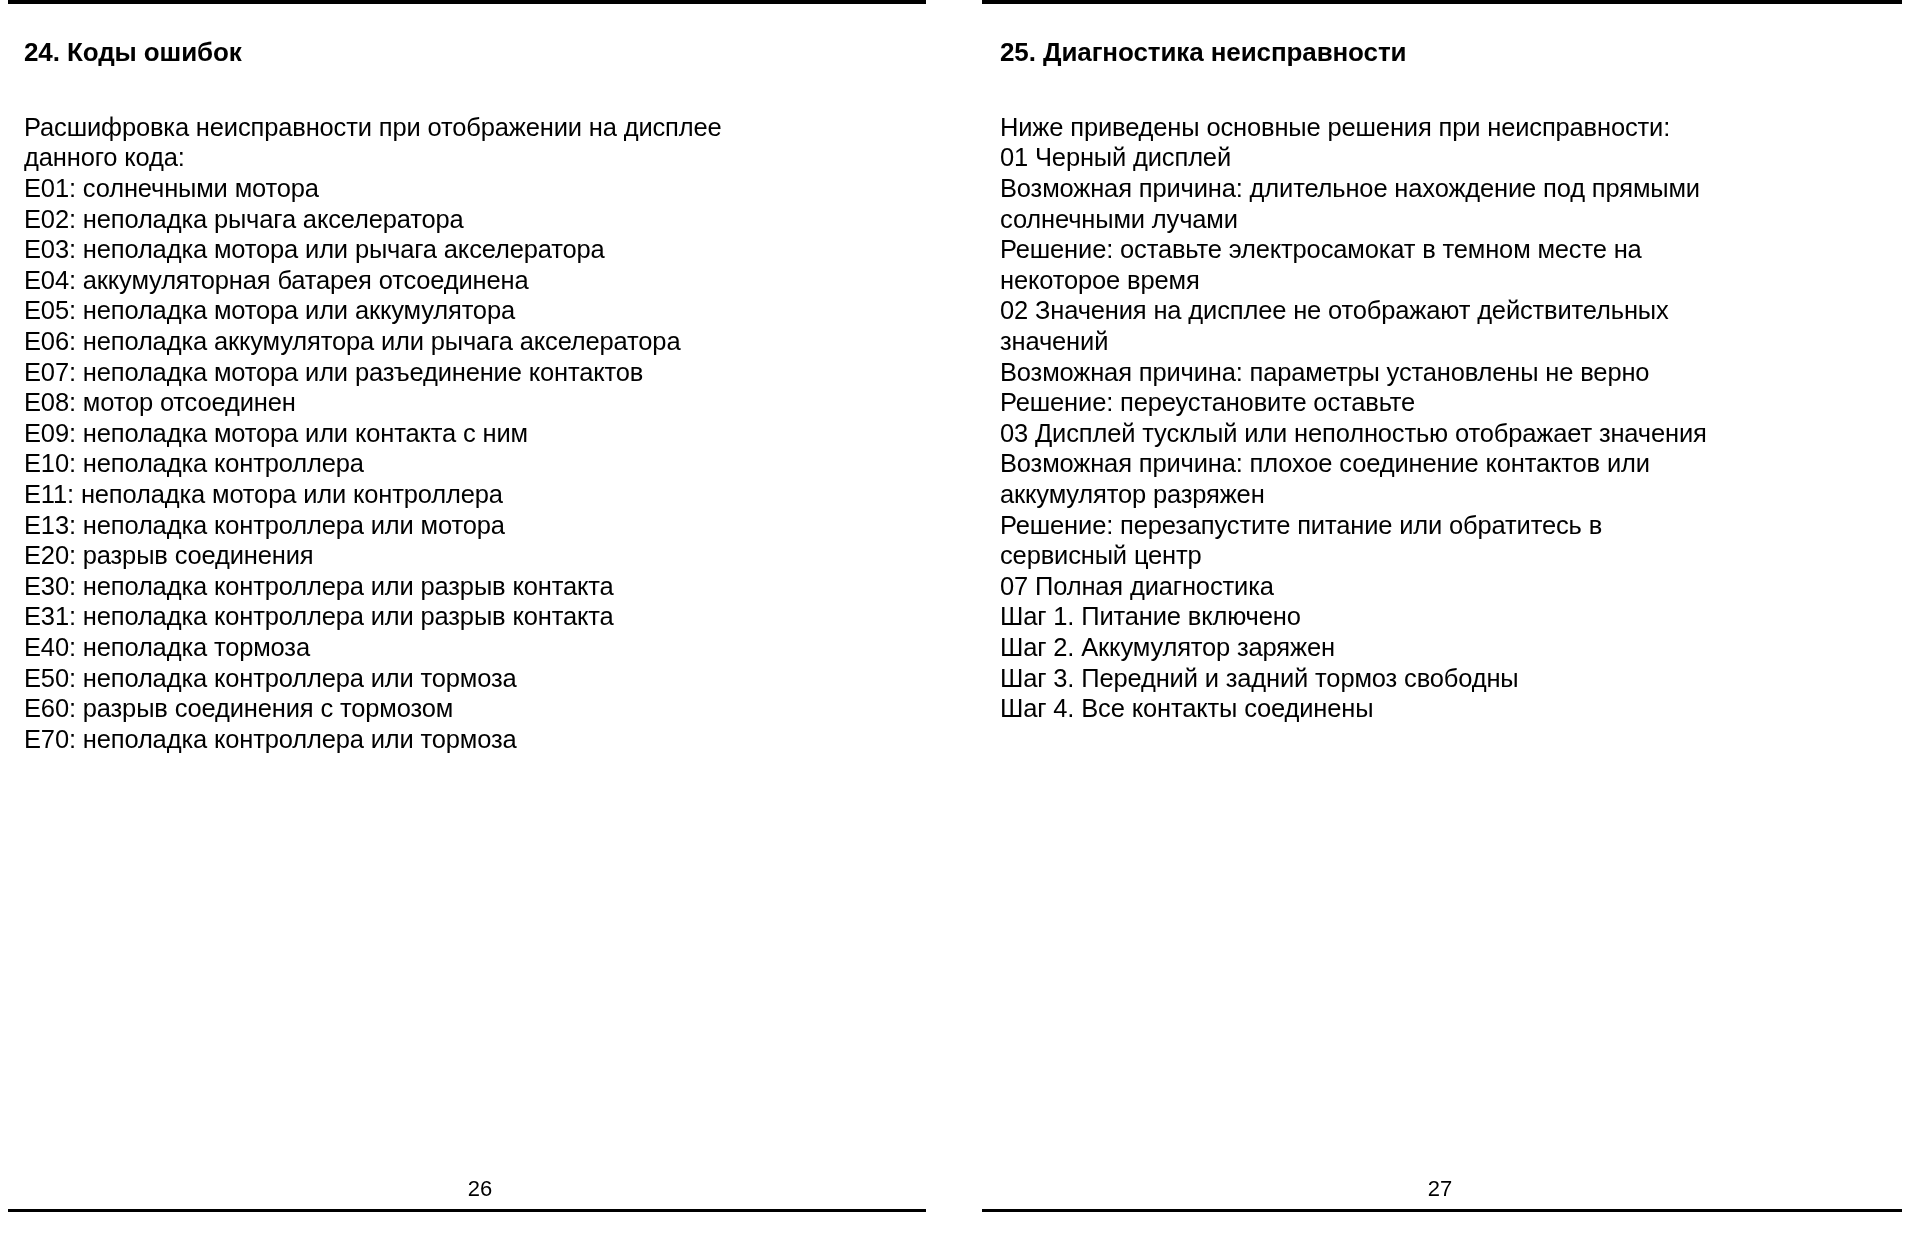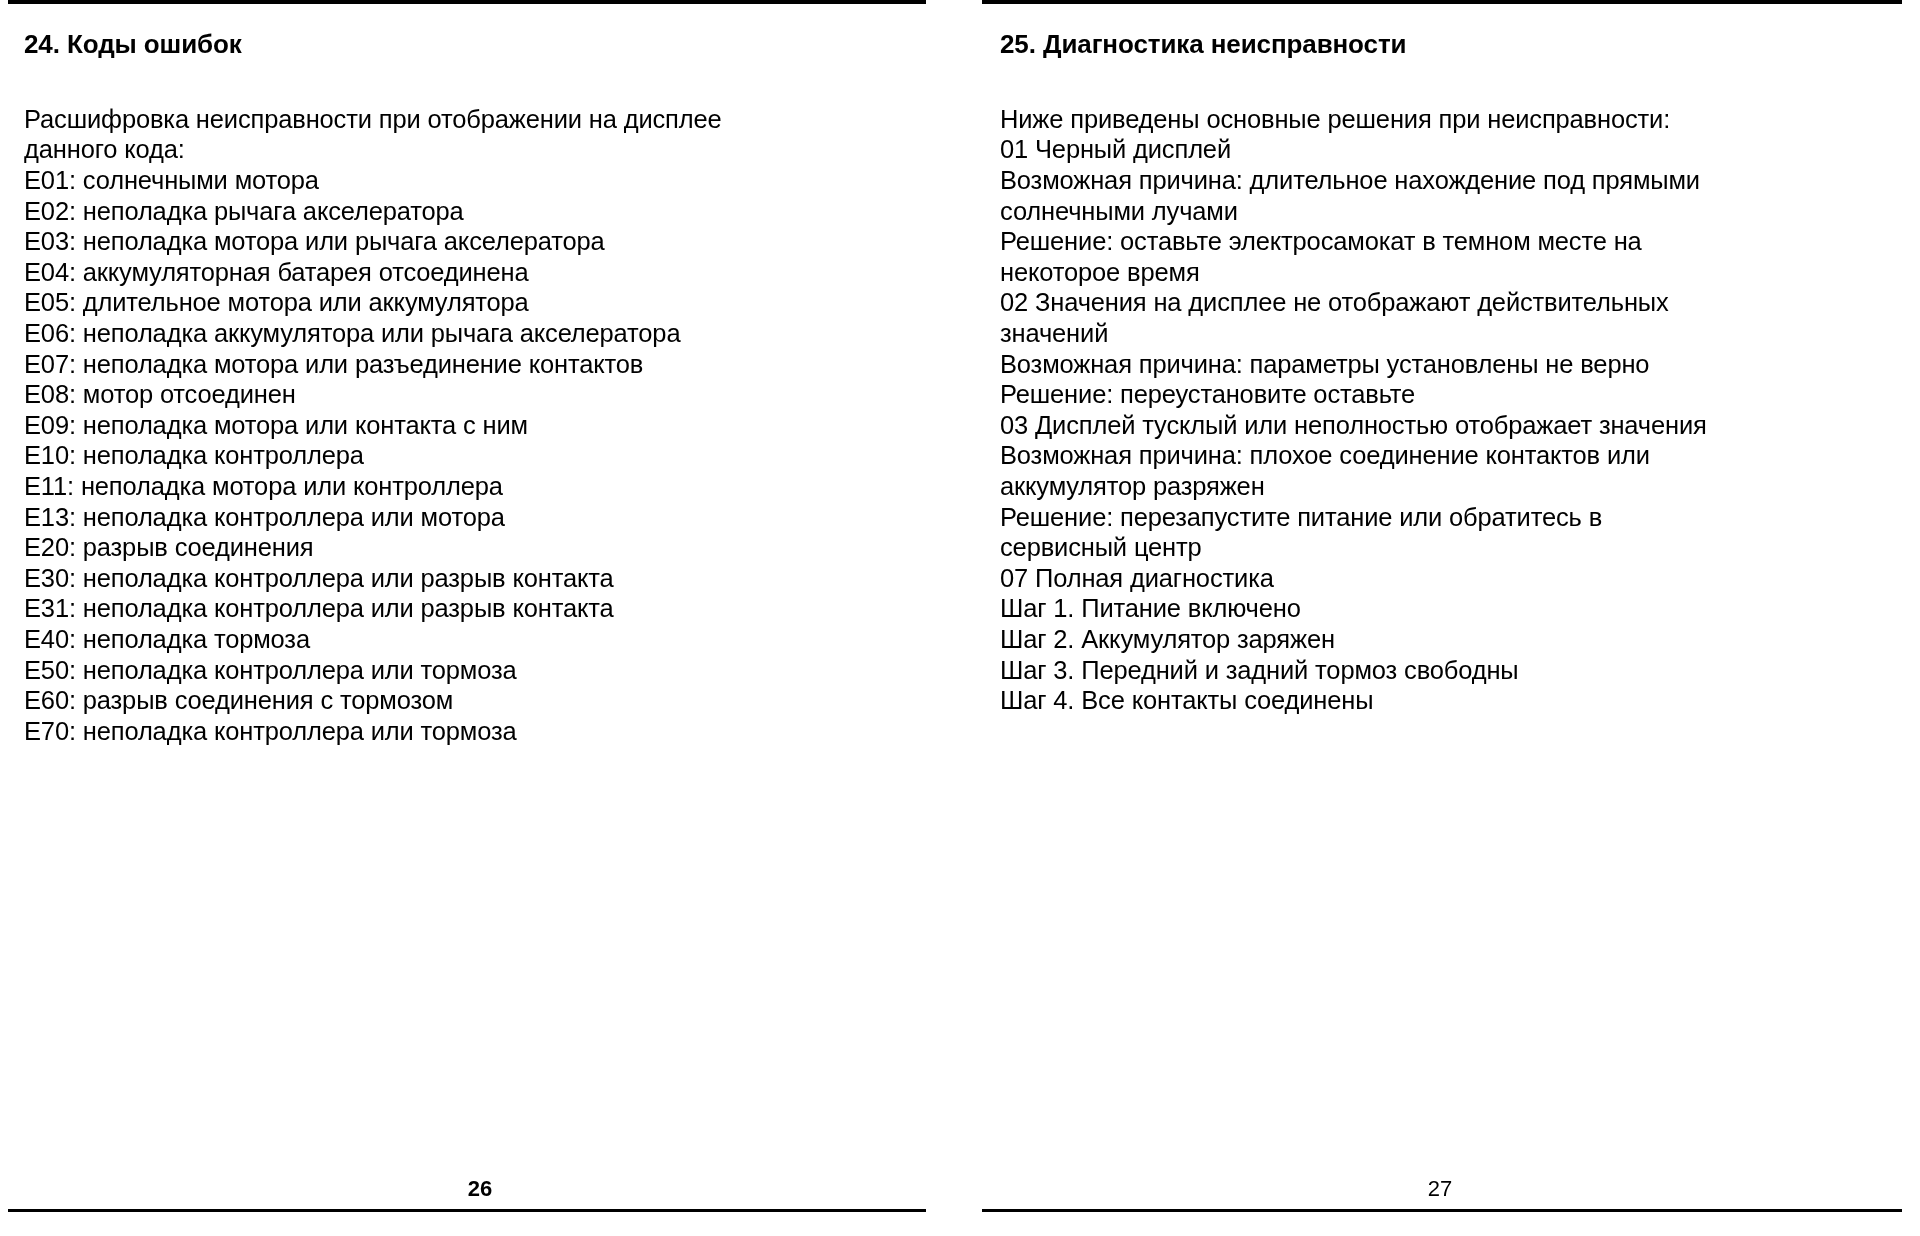--- a/index.html
+++ b/index.html
@@ -46,21 +46,21 @@
     height: 0;
     border-top: 4px solid #000000;
     margin-left: 24px;
     margin-right: 24px;
   }
   .page-left .page-rule-top { margin-left: 8px; margin-right: 34px; }
   .page-right .page-rule-top { margin-left: 22px; margin-right: 18px; }
 
   .page-body {
     flex: 1 1 auto;
-    padding-top: 26px;
+    padding-top: 34px;
   }
   .page-left .page-body { padding-left: 24px; padding-right: 40px; }
   .page-right .page-body { padding-left: 40px; padding-right: 26px; }
 
   .section-heading {
     font-size: 26px;
     font-weight: bold;
     line-height: 1.15;
     margin: 0 0 0 0;
     letter-spacing: -0.1px;
@@ -91,21 +91,21 @@
     right: 18px;
   }
   .page-number {
     position: absolute;
     bottom: 34px;
     width: 100%;
     text-align: center;
     font-size: 22px;
     line-height: 26px;
   }
-  .page-left .page-number { padding-right: 26px; font-weight: bold; }
+  .page-left .page-number { padding-right: 26px; }
   .page-right .page-number { padding-right: 4px; }
 </style>
 </head>
 <body>
 
 <div class="spread">
 
   <div class="page page-left">
     <div class="page-rule-top"></div>
 
@@ -114,21 +114,21 @@
 
       <div class="intro-gap"></div>
 
       <div>
         <div class="body-line">Расшифровка неисправности при отображении на дисплее</div>
         <div class="body-line">данного кода:</div>
         <div class="body-line">E01: солнечными мотора</div>
         <div class="body-line">E02: неполадка рычага акселератора</div>
         <div class="body-line">E03: неполадка мотора или рычага акселератора</div>
         <div class="body-line">E04: аккумуляторная батарея отсоединена</div>
-        <div class="body-line">E05: длительное мотора или аккумулятора</div>
+        <div class="body-line">E05: неполадка мотора или аккумулятора</div>
         <div class="body-line">E06: неполадка аккумулятора или рычага акселератора</div>
         <div class="body-line">E07: неполадка мотора или разъединение контактов</div>
         <div class="body-line">E08: мотор отсоединен</div>
         <div class="body-line">E09: неполадка мотора или контакта с ним</div>
         <div class="body-line">E10: неполадка контроллера</div>
         <div class="body-line">E11: неполадка мотора или контроллера</div>
         <div class="body-line">E13: неполадка контроллера или мотора</div>
         <div class="body-line">E20: разрыв соединения</div>
         <div class="body-line">E30: неполадка контроллера или разрыв контакта</div>
         <div class="body-line">E31: неполадка контроллера или разрыв контакта</div>

